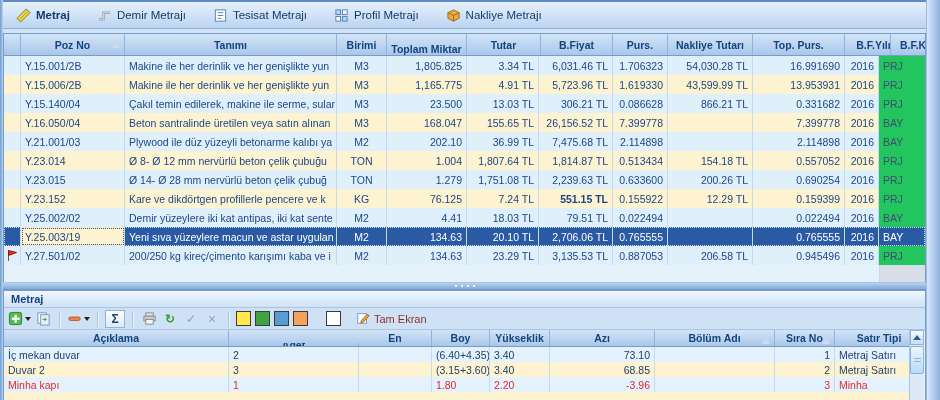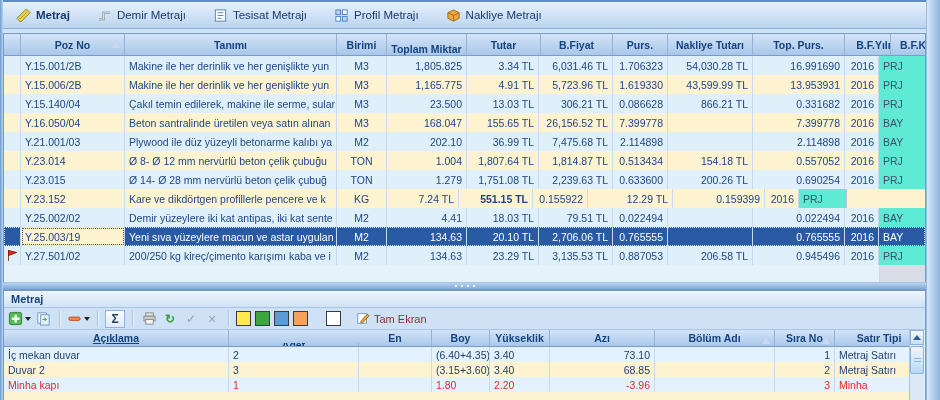--- a/index.html
+++ b/index.html
@@ -31,21 +31,21 @@
   .sort-tri { position:absolute; right:4px; top:8px; width:0; height:0;
     border-left:4px solid transparent; border-right:4px solid transparent; border-bottom:6px solid #cdd9ec; }
   .grid-row { display:flex; height:19px; font-size:10.5px; color:#1c4587; }
   .grid-row.blue  { background:#e0f0fb; }
   .grid-row.cream { background:#fdf3d0; }
   .cell { flex:none; display:flex; align-items:center; overflow:hidden; white-space:nowrap;
     border-right:1px solid #c6d9ee; padding:0 4px; }
   .cell.r { justify-content:flex-end; }
   .cell.c { justify-content:center; padding:0; }
   .cell.ind { padding:0; justify-content:center; }
-  .cell.bfk { background:#5eead4; color:#3e4f6e; border-right:1px solid #b8c4d6; }
+  .cell.bfk { background:#22c55e; color:#3e4f6e; border-right:1px solid #b8c4d6; }
   .grid-row.selected { background:#2a5aa4; color:#fff; outline:1px dotted #cdddf1; outline-offset:-1px; }
   .grid-row.selected .cell.bfk { background:#2a5aa4; color:#fff; }
   .grid-row.selected .cell.focused { background:#fdf3d0; color:#1c4587; outline:1px dotted #555; outline-offset:-2px; }
   .flag-icon svg { width:12px; height:13px; display:block; }
   .grid-filler { position:relative; height:17px; background:#e6f2fb; }
   .bfk-band { position:absolute; top:0; bottom:0; left:875px; width:48px; background:#d8dee8;
     border-left:1px solid #c6d9ee; }
 
   
   .splitter { position:absolute; left:3px; top:282px; width:923px; height:8px;
@@ -293,20 +293,21 @@
           <div class="cell r" style="width: 85px;">200.26 TL</div>
           <div class="cell r" style="width: 92px;">0.690254</div>
           <div class="cell r" style="width: 34px;">2016</div>
           <div class="cell bfk" style="width: 48px;">PRJ</div>
         </div>
         <div class="grid-row cream">
           <div class="cell ind" style="width: 17px;"></div>
           <div class="cell" style="width: 104px;">Y.23.152</div>
           <div class="cell" style="width: 212px;">Kare ve dikdörtgen profillerle pencere ve k</div>
           <div class="cell c" style="width: 50px;">KG</div>
+          <div class="cell r" style="width: 80px;">76.125</div>
           <div class="cell r" style="width: 72px;">7.24 TL</div>
           <div class="cell r" style="width: 74px; font-weight: bold;">551.15 TL</div>
           <div class="cell r" style="width: 55px;">0.155922</div>
           <div class="cell r" style="width: 85px;">12.29 TL</div>
           <div class="cell r" style="width: 92px;">0.159399</div>
           <div class="cell r" style="width: 34px;">2016</div>
           <div class="cell bfk" style="width: 48px;">PRJ</div>
         </div>
         <div class="grid-row blue">
           <div class="cell ind" style="width: 17px;"></div>
@@ -425,21 +426,21 @@
               <path d="M6 11 L13 3.5 L15 5.5 L8 13 L5.5 13.6 Z" fill="#f0a23c" stroke="#9a631c"></path>
             </svg>
         </span>
         <span>Tam Ekran</span>
       </div>
     </div>
 
     <div class="grid-bottom">
       <div class="bt-main">
         <div class="bh">
-            <div class="hcell" style="width: 225px; text-decoration: underline;">
+            <div class="hcell" style="width: 225px;">
               <div>Açıklama</div>
             </div>
             <div class="hcell" style="width: 130px; margin-top: 13px;">
               <div>Adet</div>
             </div>
             <div class="hcell" style="width: 73px;">
               <div>En</div>
             </div>
             <div class="hcell" style="width: 58px;">
               <div>Boy</div>

